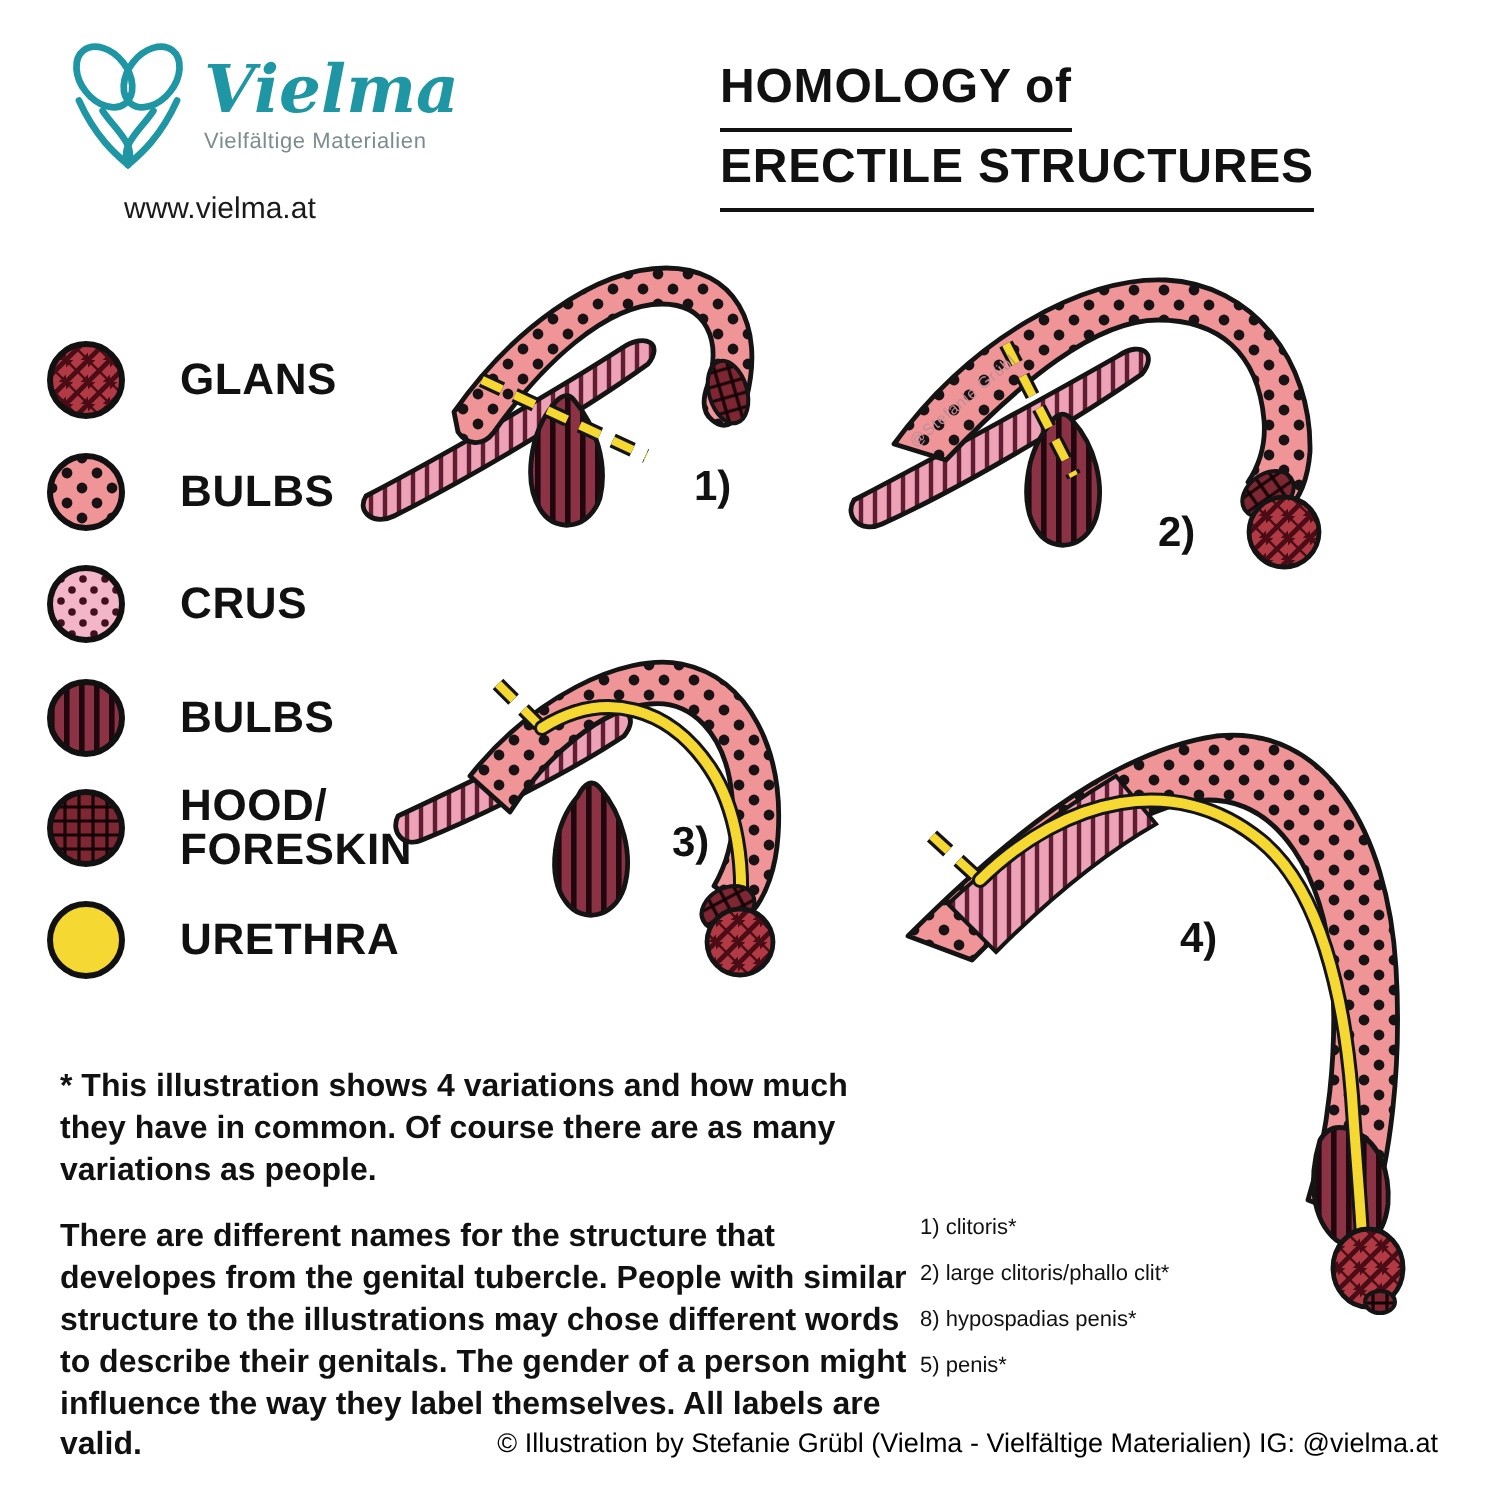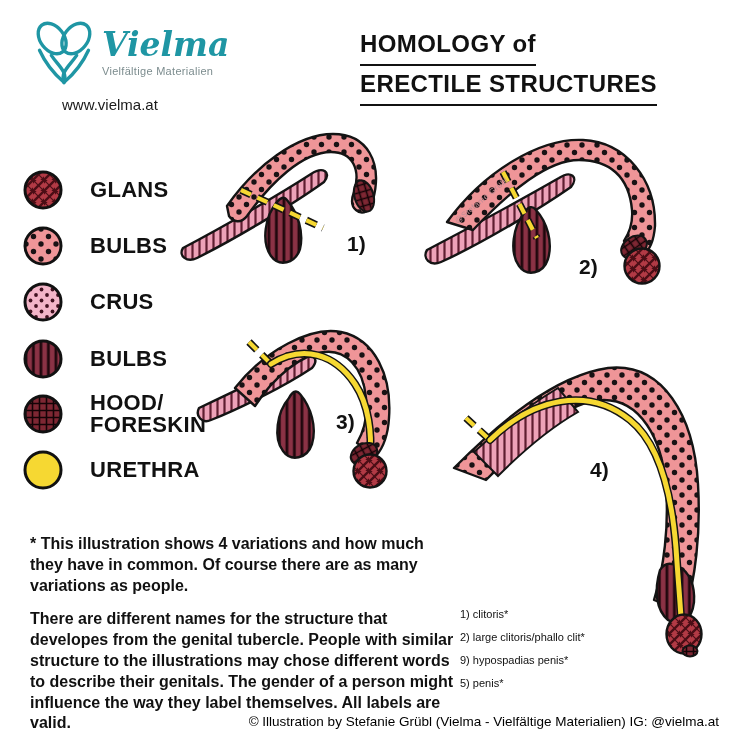--- a/index.html
+++ b/index.html
@@ -187,19 +187,19 @@
   <div class="fig-num" style="left:590px;top:458px">4)</div>
 
   <div class="notes">
     <p>* This illustration shows 4 variations and how much they have in common. Of course there are as many variations as people.</p>
     <p>There are different names for the structure that developes from the genital tubercle. People with similar structure to the illustrations may chose different words to describe their genitals. The gender of a person might influence the way they label themselves. All labels are valid.</p>
   </div>
 
   <div class="variations">
     <div>1) clitoris*</div>
     <div>2) large clitoris/phallo clit*</div>
-    <div>9) hypospadias penis*</div>
+    <div>8) hypospadias penis*</div>
     <div>5) penis*</div>
   </div>
 
   <div class="footer">© Illustration by Stefanie Grübl (Vielma - Vielfältige Materialien) IG: @vielma.at</div>
 
 </div>
 
 </body></html>

